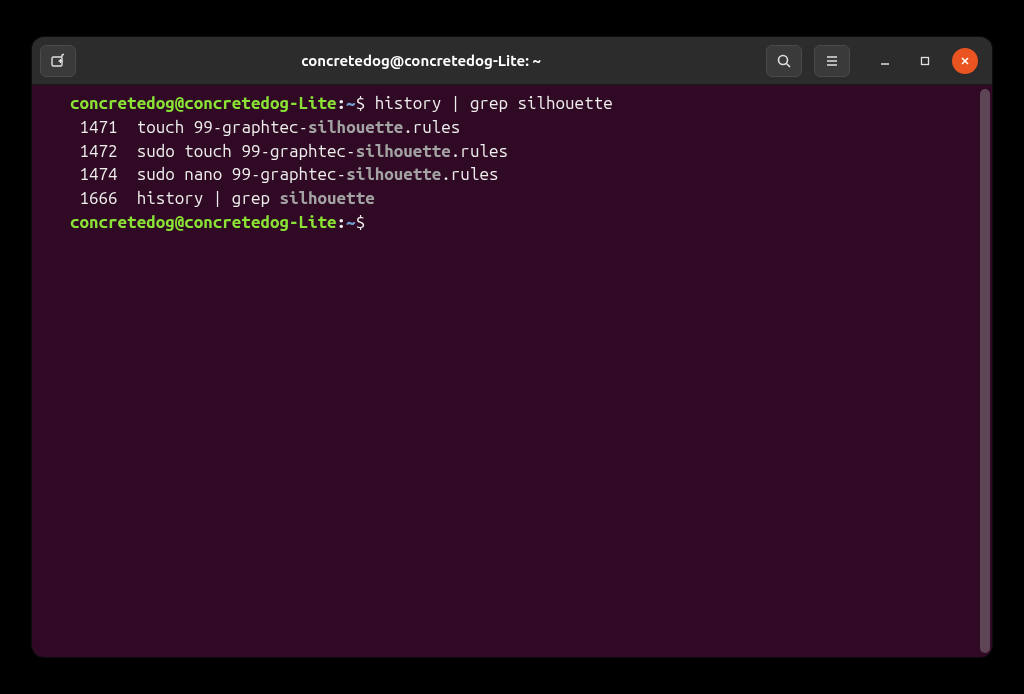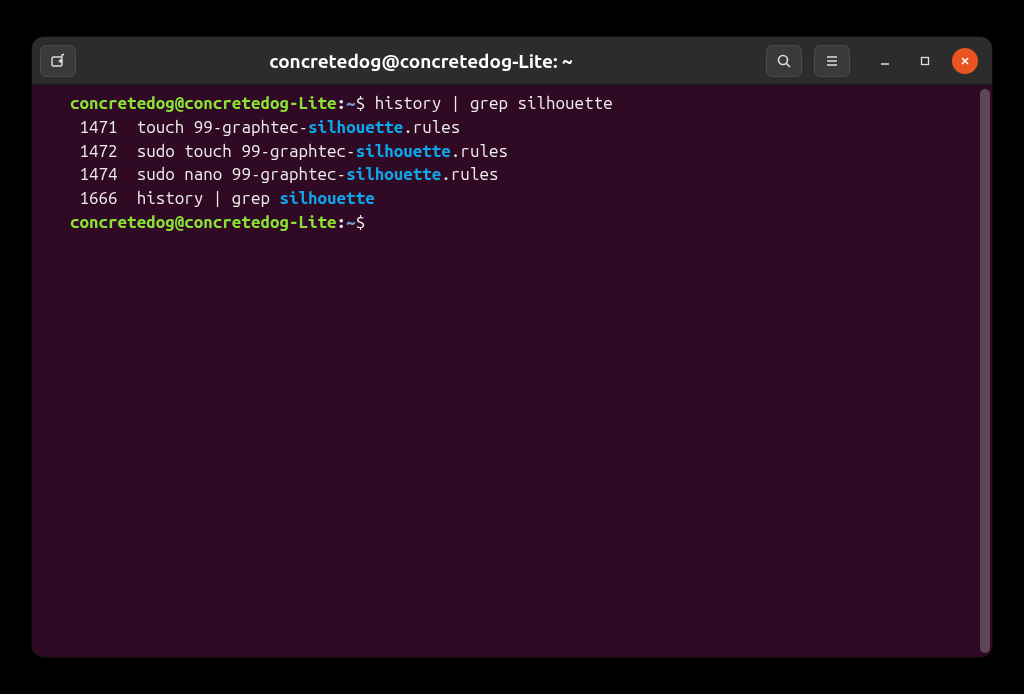--- a/index.html
+++ b/index.html
@@ -37,21 +37,21 @@
     }
     .titlebar-left {
       display: flex;
       align-items: center;
     }
     .titlebar-title {
       flex: 1;
       text-align: center;
       color: #ffffff;
       font-family: "Ubuntu", sans-serif;
-      font-size: 19px;
+      font-size: 15px;
       font-weight: 600;
     }
     .titlebar-right {
       display: flex;
       align-items: center;
       gap: 12px;
     }
     .tb-button {
       width: 36px;
       height: 32px;
@@ -104,21 +104,21 @@
       overflow-y: auto;
       font-family: "Ubuntu Mono", "DejaVu Sans Mono", "Consolas", monospace;
       white-space: pre;
       margin-left: 28px;
     }
     .prompt-user { color: #8ae234; font-weight: bold; }
     .prompt-colon { color: #eeeeec; font-weight: bold; }
     .prompt-path { color: #729fcf; font-weight: bold; }
     .prompt-dollar { color: #eeeeec; }
     .cmd-text { color: #eeeeec; }
-    .grep-match { color: #0ea5e9; font-weight: bold; }
+    .grep-match { color: #a3a3a3; font-weight: bold; }
     .scrollbar-track {
       position: absolute;
       right: 2px;
       top: 4px;
       bottom: 4px;
       width: 10px;
     }
     .scrollbar-thumb {
       position: absolute;
       right: 0;

